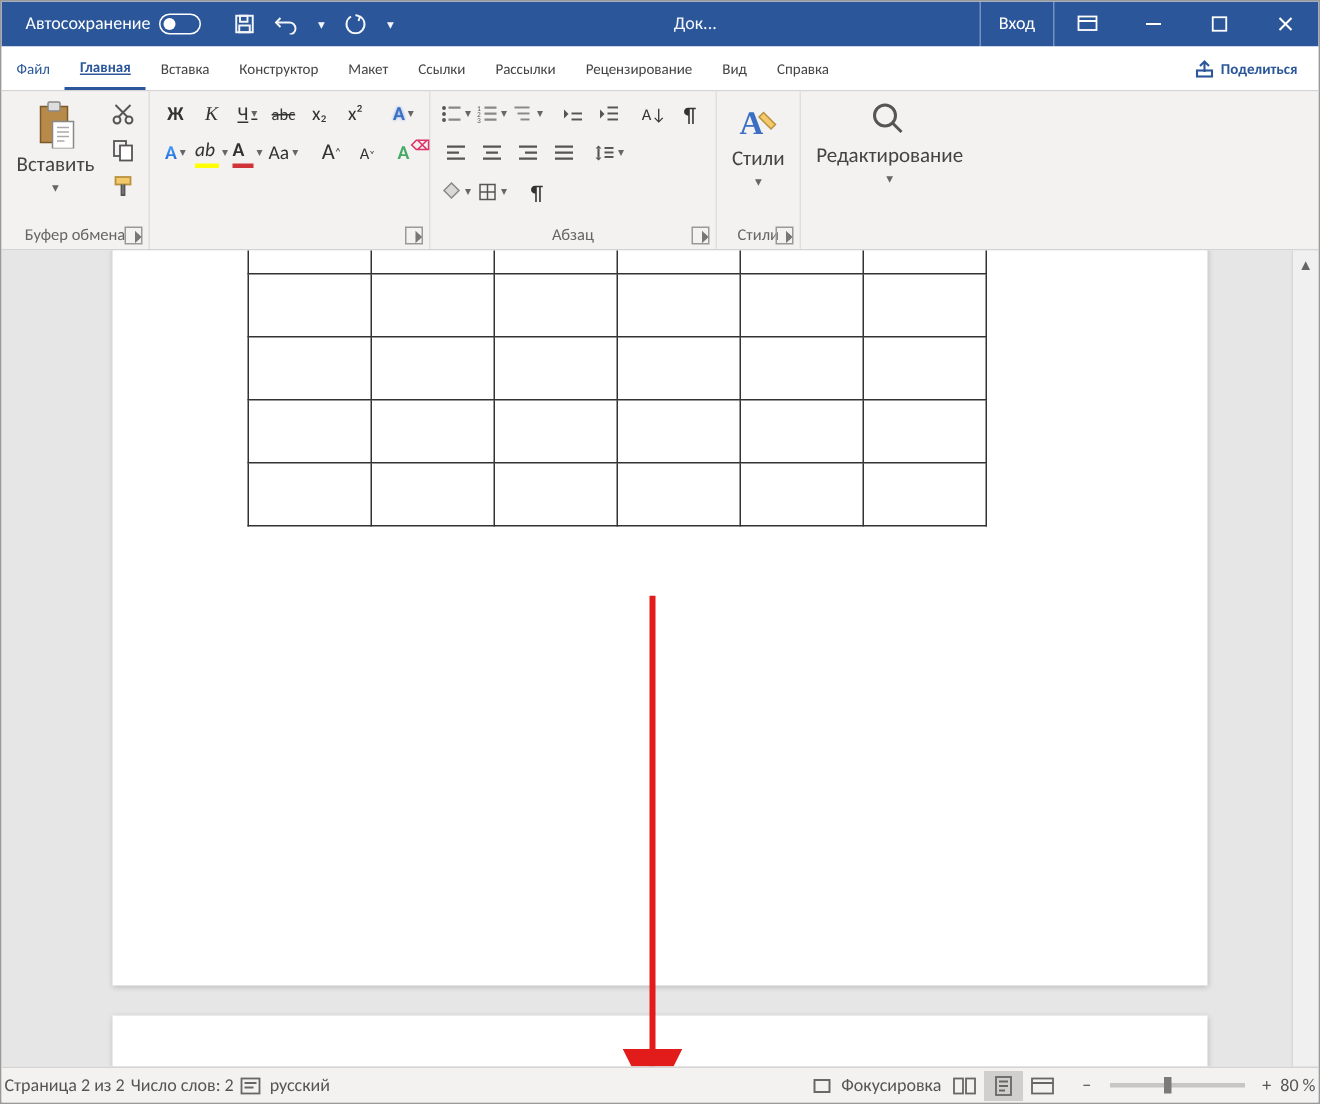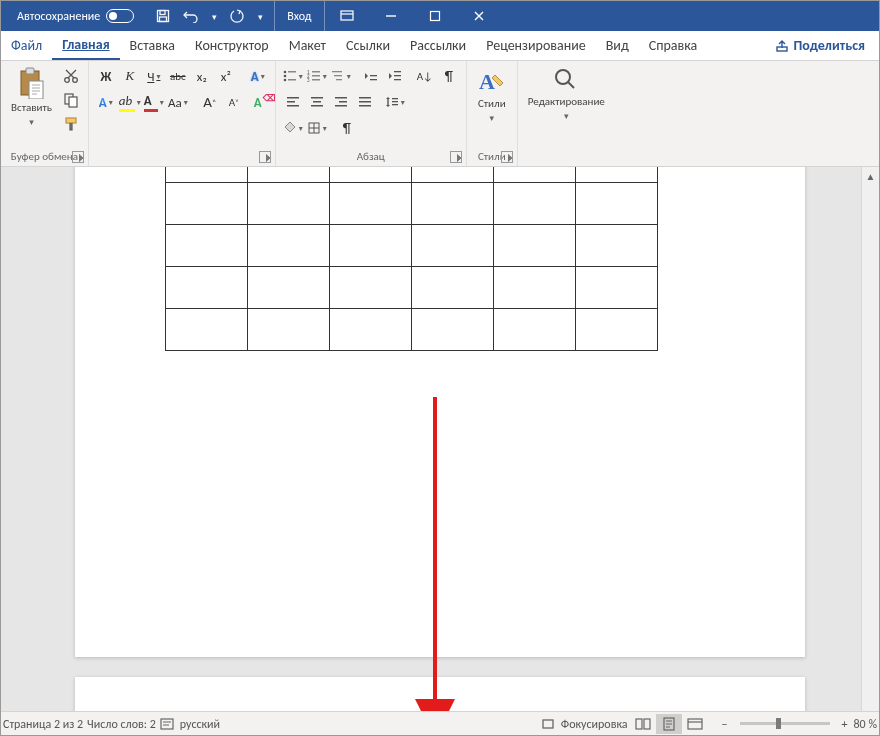--- a/index.html
+++ b/index.html
@@ -39,21 +39,21 @@
   .title-right .login { padding: 0 12px; border-left: 1px solid rgba(255,255,255,.35); border-right: 1px solid rgba(255,255,255,.35); height: 30px; display:flex; align-items:center;}
   .title-right svg { stroke: #fff; }
 
   
   .tabs {
     height: 30px;
     background: #fff;
     display: flex;
     align-items: stretch;
     border-bottom: 1px solid #d4d4d4;
-    font-size: 14px;
+    font-size: 10px;
     color: #444;
   }
   .tabs .tab { padding: 0 10px; display: flex; align-items: center; cursor: default; }
   .tabs .tab.file { color: #2b579a; font-weight: 400; }
   .tabs .tab.active { color: #2b579a; font-weight: 600; border-bottom: 2px solid #2b579a; text-decoration: underline; }
   .tabs .spacer { flex: 1; }
   .tabs .share { color: #2b579a; font-weight: 600; padding: 0 14px; display:flex; align-items:center; gap:4px;}
   .tabs .share svg { stroke: #2b579a; }
 
   
@@ -85,21 +85,21 @@
     content: ""; position: absolute; right: 1px; bottom: 1px;
     border: 3px solid transparent; border-top-color: #777; border-left-color: #777;
     transform: rotate(135deg);
   }
   .vstack { display: flex; flex-direction: column; gap: 2px; }
   .hstack { display: flex; flex-direction: row; gap: 2px; align-items: center; }
   .big-btn {
     display: flex; flex-direction: column; align-items: center; justify-content: flex-start;
     padding: 2px 4px 0 4px; gap: 2px;
   }
-  .big-btn .lbl { font-size: 11px; }
+  .big-btn .lbl { font-size: 14px; }
   .caret { font-size: 9px; color: #666; }
   .ico { display: inline-flex; align-items: center; justify-content: center; }
   .small-btn {
     width: 22px; height: 22px; display: flex; align-items: center; justify-content: center;
     font-size: 13px; color: #333;
   }
   .small-btn.dd::after { content: "▾"; font-size: 8px; color: #666; margin-left: 2px; }
   .font-name {
     height: 22px; border: 1px solid #c8c6c4; background: #fff;
     font-size: 12px; padding: 0 14px 0 6px; display: flex; align-items: center;
@@ -196,20 +196,21 @@
     </span>
     <span class="qat-btn caret" style="width:8px;color:#fff;">▾</span>
     <span class="qat-btn">
       <svg width="16" height="14" viewBox="0 0 16 14" fill="none" stroke="#fff" stroke-width="1.3">
         <path d="M11 2 a6 6 0 1 1 -6 0"></path>
           <path d="M8 1 L11 2 L10 5"></path>
       </svg>
     </span>
     <span class="qat-btn caret" style="width:8px;color:#fff;">▾</span>
   </div>
+  <div class="title-center">Док...</div>
   <div class="title-right">
     <div class="login">Вход</div>
     <div class="btn">
       <svg width="14" height="12" viewBox="0 0 14 12" fill="none" stroke="#fff" stroke-width="1.2">
           <rect x="1" y="1" width="12" height="9"></rect>
           <path d="M1 4 H13"></path>
         </svg>
     </div>
     <div class="btn">
       <svg width="12" height="12" viewBox="0 0 12 12" stroke="#fff" stroke-width="1.4">

